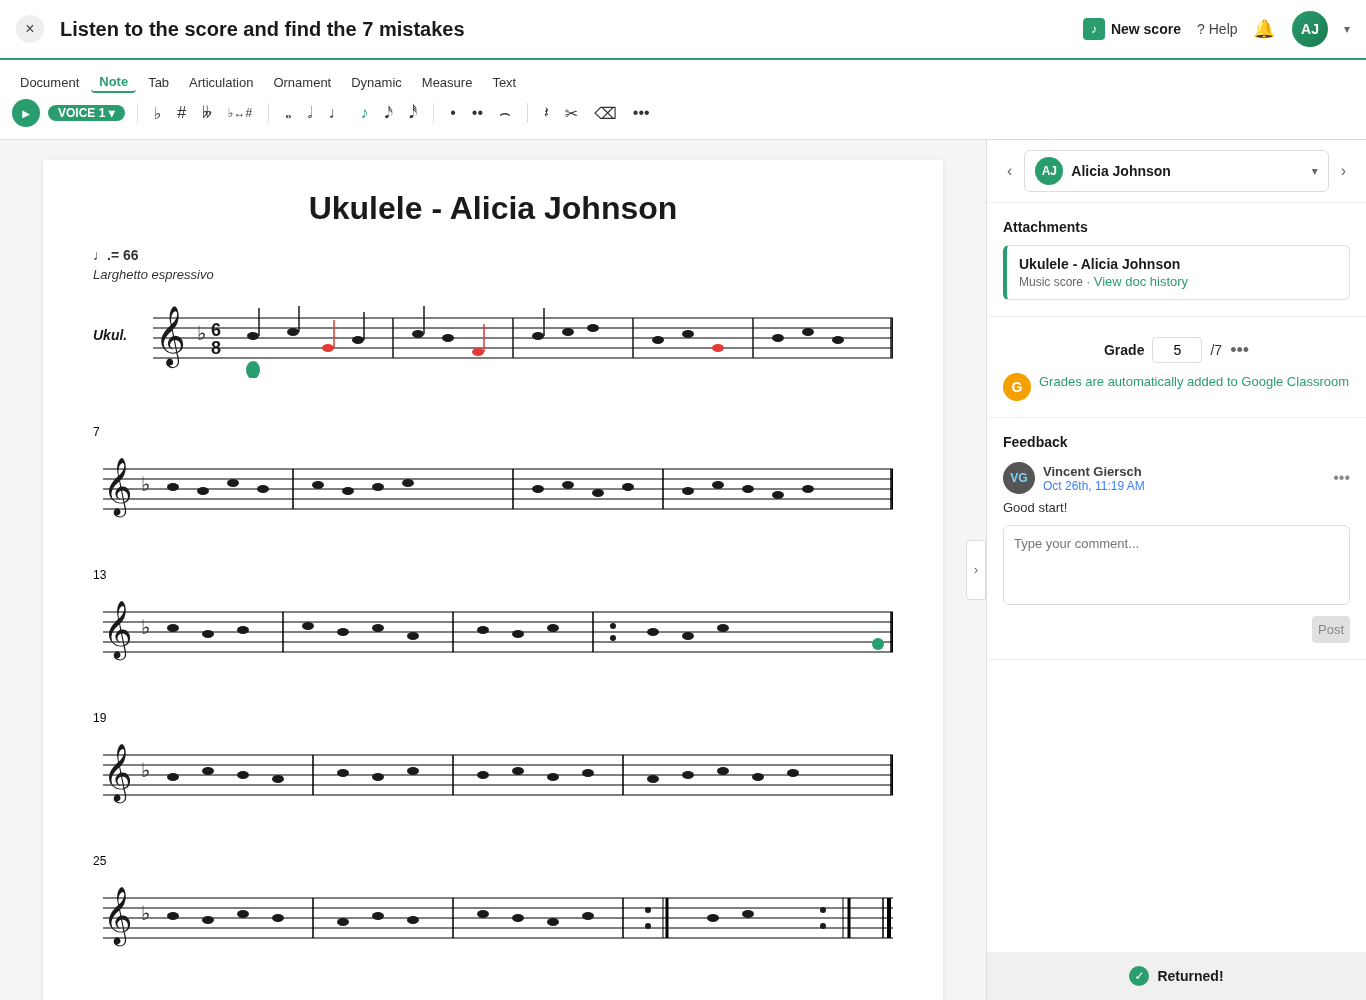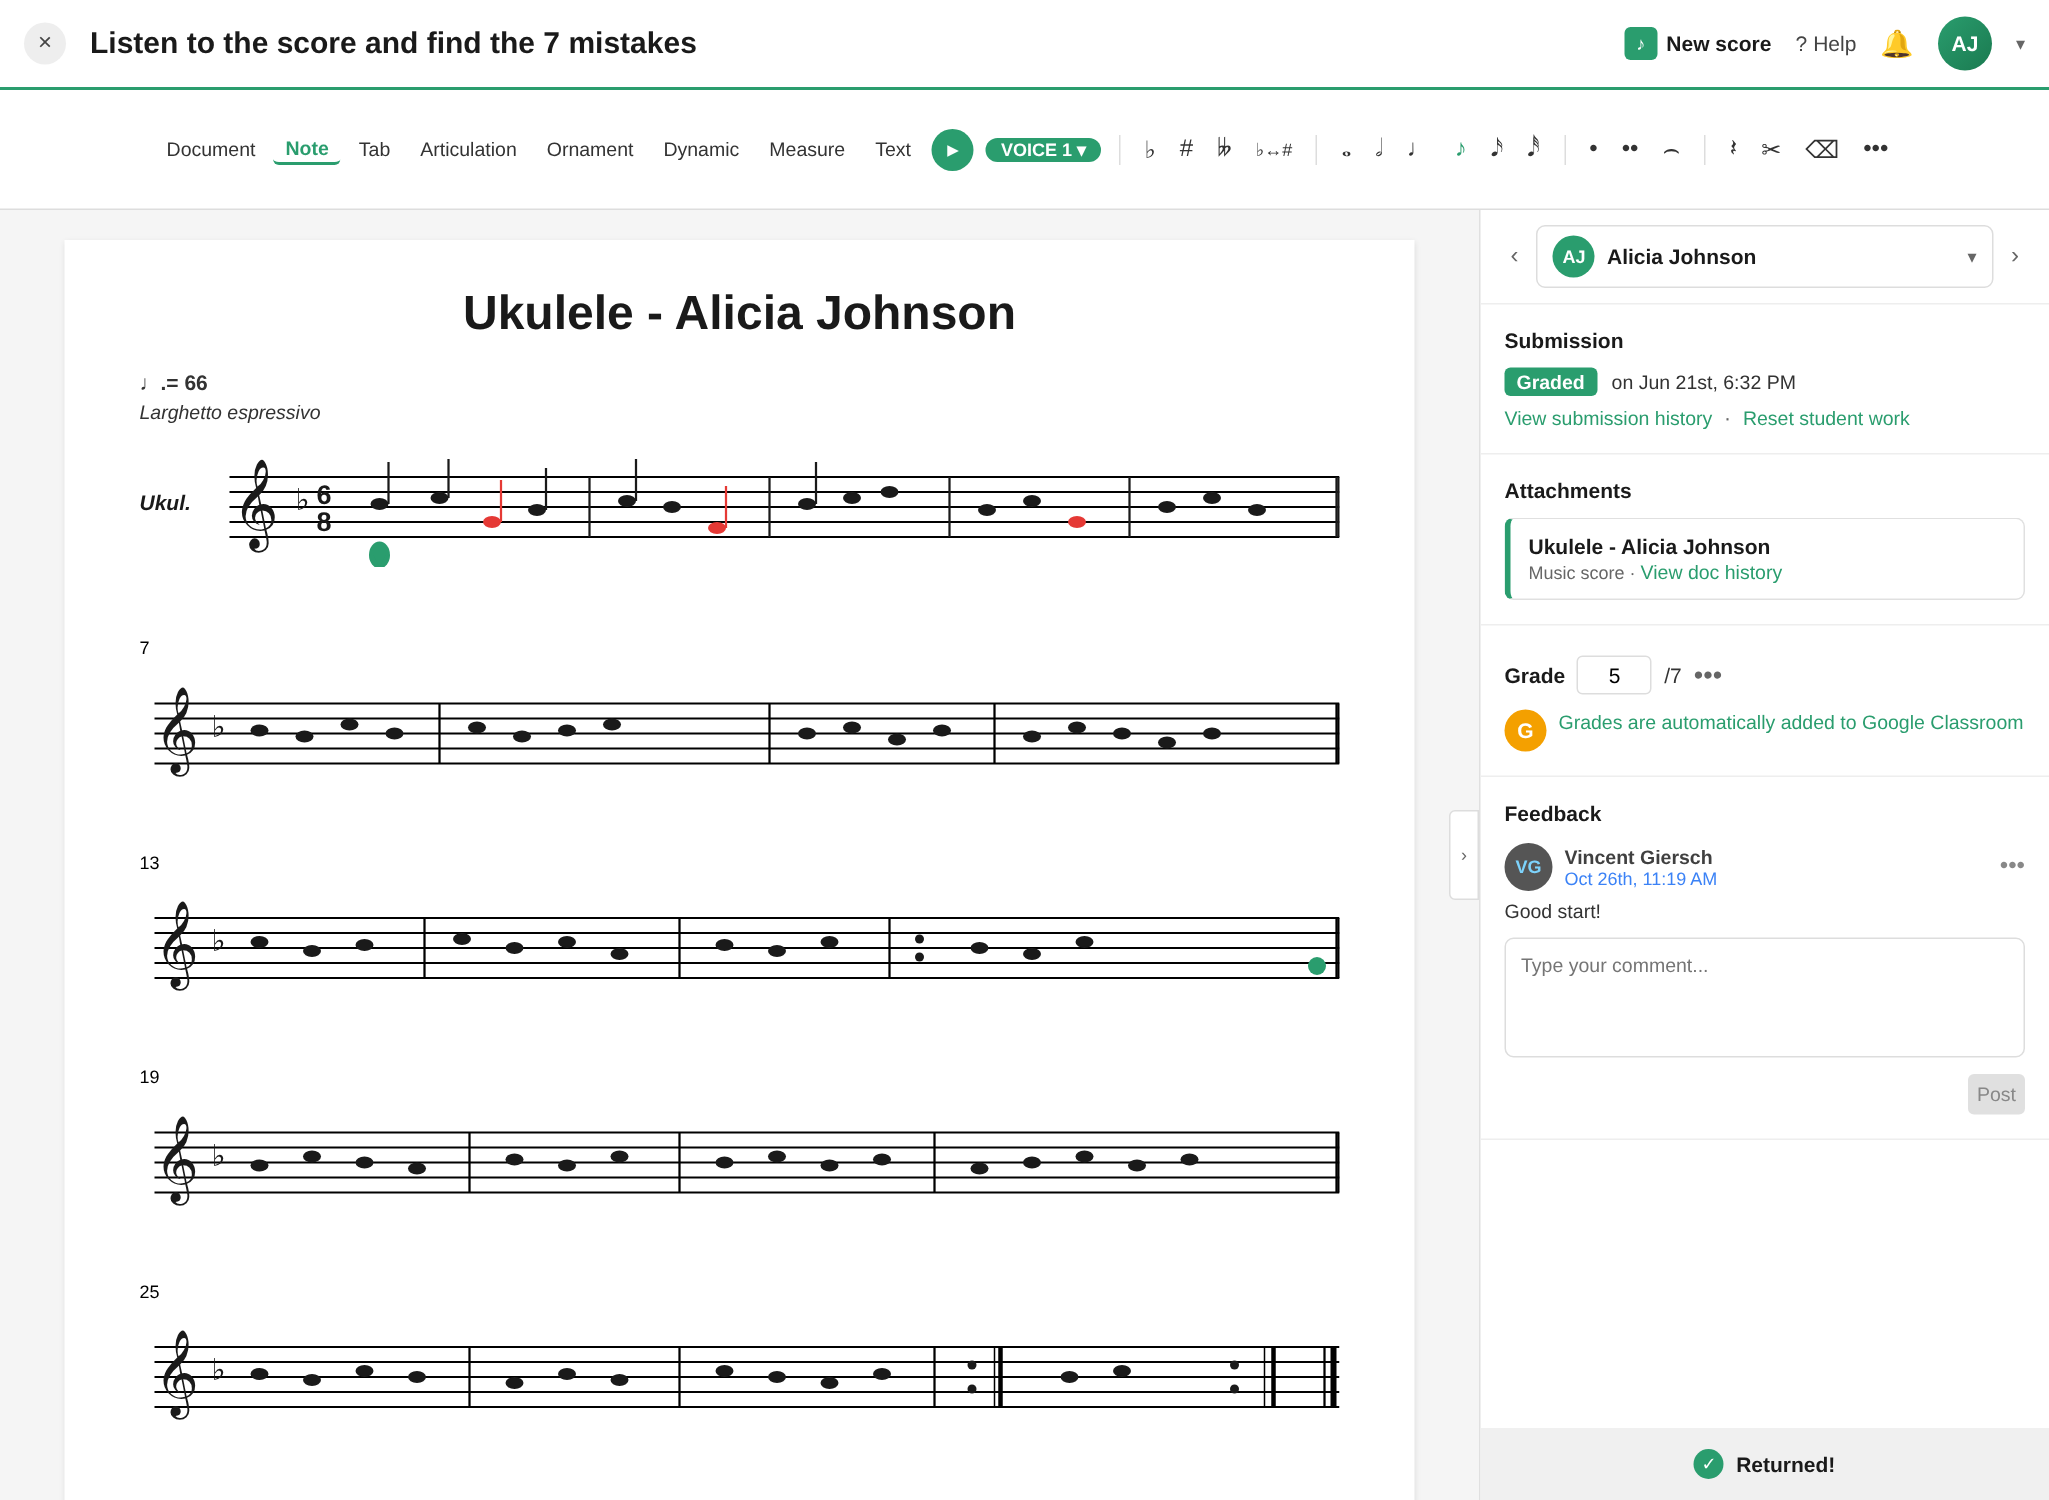--- a/index.html
+++ b/index.html
@@ -49,21 +49,21 @@
       border: none; cursor: pointer; overflow: hidden;
       display: flex; align-items: center; justify-content: center;
       color: white; font-size: 14px; font-weight: 600;
     }
 
     
     #toolbar {
       height: 80px; background: #fff;
       border-bottom: 1px solid #ddd;
       padding: 0 12px;
-      display: flex; flex-direction: row; justify-content: center; gap: 6px;
+      display: flex; flex-direction: column; justify-content: center; gap: 6px;
     }
     .toolbar-menus {
       display: flex; gap: 4px; align-items: center;
     }
     .menu-item {
       font-size: 13px; color: #333; cursor: pointer; padding: 2px 8px;
       border-radius: 4px; background: none; border: none;
     }
     .menu-item.active { color: #2a9d6e; font-weight: 600; border-bottom: 2px solid #2a9d6e; }
     .toolbar-controls {
@@ -184,21 +184,21 @@
       border-left: 4px solid #2a9d6e;
     }
     .attachment-title {
       font-size: 14px; font-weight: 600; color: #1a1a1a;
     }
     .attachment-meta {
       font-size: 12px; color: #666; margin-top: 2px;
     }
 
     .grade-row {
-      display: flex; align-items: center; gap: 8px; margin-top: 4px;
+      display: flex; align-items: center; gap: 8px; margin-top: 4px; justify-content: center;
     }
     .grade-label { font-size: 14px; font-weight: 600; color: #1a1a1a; }
     .grade-input {
       width: 50px; border: 1px solid #ddd; border-radius: 4px;
       padding: 4px 8px; font-size: 14px; text-align: center;
     }
     .grade-total { font-size: 14px; color: #333; }
     .grade-more { background: none; border: none; cursor: pointer; color: #666; font-size: 18px; }
 
     .google-classroom-note {
@@ -536,32 +536,20 @@
     <div class="panel-nav">
       <button class="panel-nav-arrow">‹</button>
       <div class="student-selector">
         <div class="student-avatar">AJ</div>
         <span class="student-name">Alicia Johnson</span>
         <span class="chevron-down">▾</span>
       </div>
       <button class="panel-nav-arrow">›</button>
     </div>
 
-    <div class="panel-section">
-      <div class="section-label">Submission</div>
-      <div>
-        <span class="graded-badge">Graded</span>
-        <span class="submission-date">on Jun 21st, 6:32 PM</span>
-      </div>
-      <div class="submission-links">
-        <a class="link-text">View submission history</a>
-        <span class="link-sep">·</span>
-        <a class="link-text">Reset student work</a>
-      </div>
-    </div>
 
     <div class="panel-section">
       <div class="section-label">Attachments</div>
       <div class="attachments-card">
         <div class="attachment-title">Ukulele - Alicia Johnson</div>
         <div class="attachment-meta">
           <span>Music score</span>
           <span> · </span>
           <a class="link-text">View doc history</a>
         </div>

